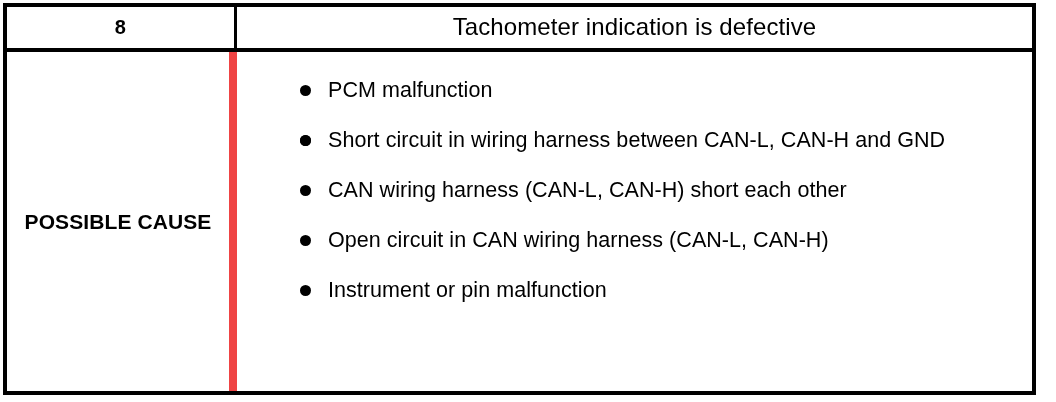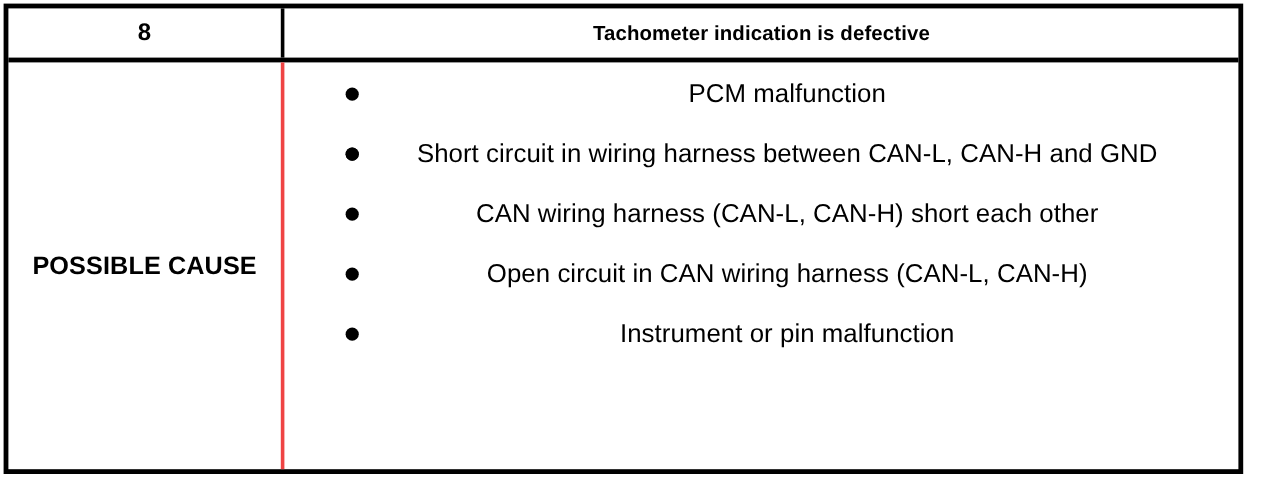--- a/index.html
+++ b/index.html
@@ -61,38 +61,38 @@
   }
 
   .header-title-cell {
     flex: 1 1 auto;
     display: flex;
     align-items: center;
     justify-content: center;
   }
 
   .header-title-cell .cell-text {
-    font-size: 17px;
-    font-weight: bold;
+    font-size: 24px;
+    font-weight: normal;
     letter-spacing: 0.1px;
     line-height: 1;
     padding-bottom: 1px;
   }
 
   
   .table-body-row {
     display: flex;
     flex: 1 1 auto;
     min-height: 0;
   }
 
   .cause-label-cell {
     flex: 0 0 230px;
     box-sizing: border-box;
-    border-right: 3px solid #ef4444;
+    border-right: 8px solid #ef4444;
     display: flex;
     align-items: center;
     justify-content: center;
   }
 
   .cause-label-cell .cell-text {
     font-size: 21px;
     font-weight: bold;
     letter-spacing: 0.1px;
     line-height: 1;
@@ -102,23 +102,22 @@
 
   .cause-list-cell {
     flex: 1 1 auto;
     box-sizing: border-box;
     padding: 12px 0 0 0;
     min-width: 0;
   }
 
   .cause-list {
     list-style: none;
-    margin: 0;
+    margin: 12px;
     padding: 0;
-    text-align: center;
   }
 
   .cause-item {
     position: relative;
     padding-left: 79px;
     margin-bottom: 22px;
     font-size: 21.5px;
     line-height: 28px;
     letter-spacing: 0.05px;
     max-width: 680px;

